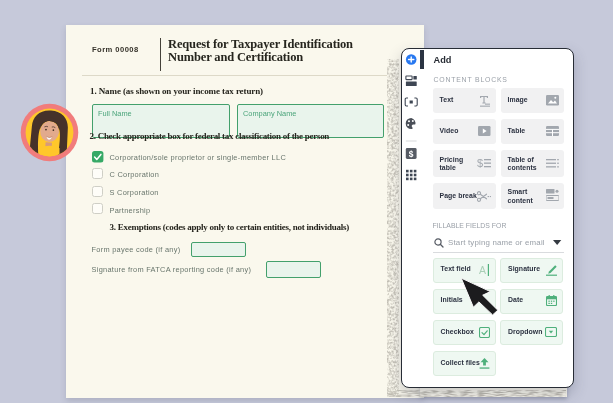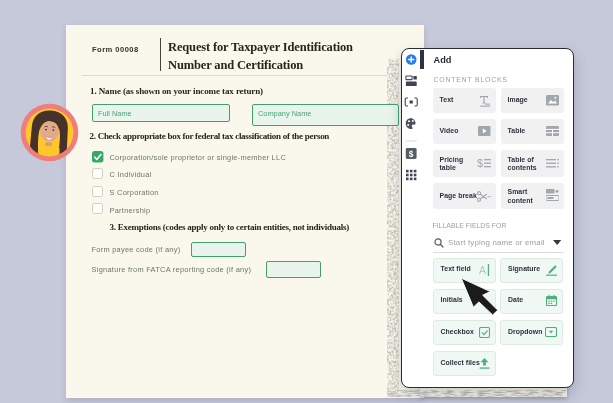--- a/index.html
+++ b/index.html
@@ -6,30 +6,30 @@
   #stage{position:relative;width:613px;height:403px;background:#c6c9da;overflow:hidden;
          font-family:"Liberation Sans",sans-serif;}
   .abs{position:absolute;}
   
   #paper{left:66px;top:25px;width:358px;height:373px;background:#faf8ed;
          box-shadow:0 3px 6px rgba(60,65,90,.18);}
   #paper2{left:420px;top:382px;width:147px;height:15px;background:#faf8ed;box-shadow:0 2px 4px rgba(70,75,100,.35);}
   .serif{font-family:"Liberation Serif",serif;color:#26251e;}
   #form00001{left:92px;top:44.5px;font-size:7.6px;font-weight:bold;color:#35322a;letter-spacing:.45px;}
   #vline{left:159.5px;top:38px;width:1px;height:33px;background:#45423a;}
-  #title{left:168px;top:37.5px;font-size:12.5px;font-weight:bold;line-height:18px;letter-spacing:-0.15px;}
+  #title{left:168px;top:37.5px;font-size:12.5px;font-weight:bold;line-height:13px;letter-spacing:-0.15px;}
   #hrule{left:81.5px;top:75px;width:305px;height:1px;background:#ddd9c8;}
   .qlabel{font-weight:bold;font-size:9px;letter-spacing:-0.1px;}
   #q1{left:90px;top:85.5px;}
   #q2{left:89.5px;top:131px;letter-spacing:-0.28px;}
   #q3{left:89.5px;top:221.5px;letter-spacing:-0.25px;padding-left:20px;}
   .ginput{background:#e9f4ec;border:1px solid #43a06c;border-radius:2px;
           color:#4aa47a;font-size:7.4px;line-height:17.5px;padding-left:5px;box-sizing:border-box;}
-  #inp-full{left:92px;top:103.5px;width:138px;height:18px;}
-  #inp-comp{left:252px;top:103.5px;width:147px;height:22px;}
+  #inp-full{left:92px;top:103.5px;width:138px;height:34px;}
+  #inp-comp{left:237px;top:103.5px;width:147px;height:34px;}
   .cb{width:11.4px;height:11.4px;box-sizing:border-box;border-radius:2.5px;}
   .cb-off{background:#fefdf8;border:1px solid #cfcfc6;}
   .cblabel{font-size:7.4px;color:#68756c;letter-spacing:.28px;}
   .slabel{font-size:7.4px;color:#68756c;letter-spacing:.28px;}
   #exin1{left:190.5px;top:241.5px;width:55.5px;height:15.5px;background:#e9f4ec;border:1px solid #43a06c;border-radius:2px;box-sizing:border-box;}
   #exin2{left:265.5px;top:261px;width:55.5px;height:16.5px;background:#e9f4ec;border:1px solid #43a06c;border-radius:2px;box-sizing:border-box;}
   
   #panel{left:401px;top:48px;width:173px;height:340px;background:#fff;
          border:1.4px solid #272c35;border-radius:8px;box-sizing:border-box;
          box-shadow:0 6px 14px rgba(50,55,80,.25);}
@@ -80,21 +80,21 @@
   <div class="abs ginput" id="inp-full">Full Name</div>
   <div class="abs ginput" id="inp-comp">Company Name</div>
 
   <div class="abs serif qlabel" id="q2">2. Check appropriate box for federal tax classification of the person</div>
   <svg class="abs" style="left:91.7px;top:150.6px;" width="12" height="12">
     <rect x="0" y="0" width="11.4" height="11.4" rx="2.5" fill="#36a966"></rect>
     <path d="M2.6,6 l2.2,2.4 L8.9,3.4" stroke="#fff" stroke-width="1.5" fill="none" stroke-linecap="round" stroke-linejoin="round"></path>
   </svg>
   <div class="abs cblabel" style="left:109.5px;top:152.5px;">Corporation/sole proprietor or single-member LLC</div>
   <div class="abs cb cb-off" style="left:91.7px;top:168.1px;"></div>
-  <div class="abs cblabel" style="left:109.5px;top:170px;">C Individual</div>
+  <div class="abs cblabel" style="left:109.5px;top:170px;">C Corporation</div>
   <div class="abs cb cb-off" style="left:91.7px;top:185.6px;"></div>
   <div class="abs cblabel" style="left:109.5px;top:187.5px;">S Corporation</div>
   <div class="abs cb cb-off" style="left:91.7px;top:203.1px;"></div>
   <div class="abs cblabel" style="left:109.5px;top:206px;">Partnership</div>
 
   <div class="abs serif qlabel" id="q3">3. Exemptions (codes apply only to certain entities, not individuals)</div>
   <div class="abs slabel" style="left:91.5px;top:245px;">Form payee code (if any)</div>
   <div class="abs" id="exin1"></div>
   <div class="abs slabel" style="left:91.5px;top:265px;">Signature from FATCA reporting code (if any)</div>
   <div class="abs" id="exin2"></div>

